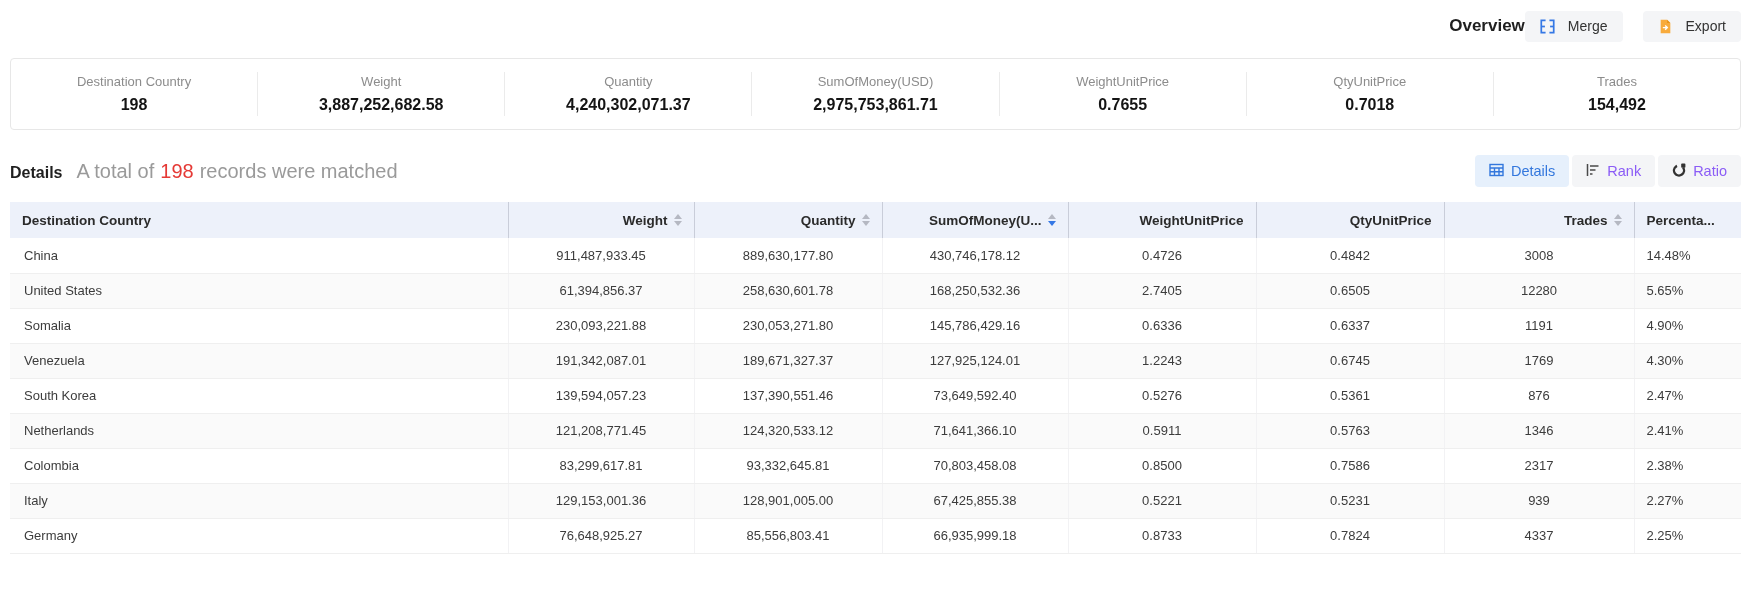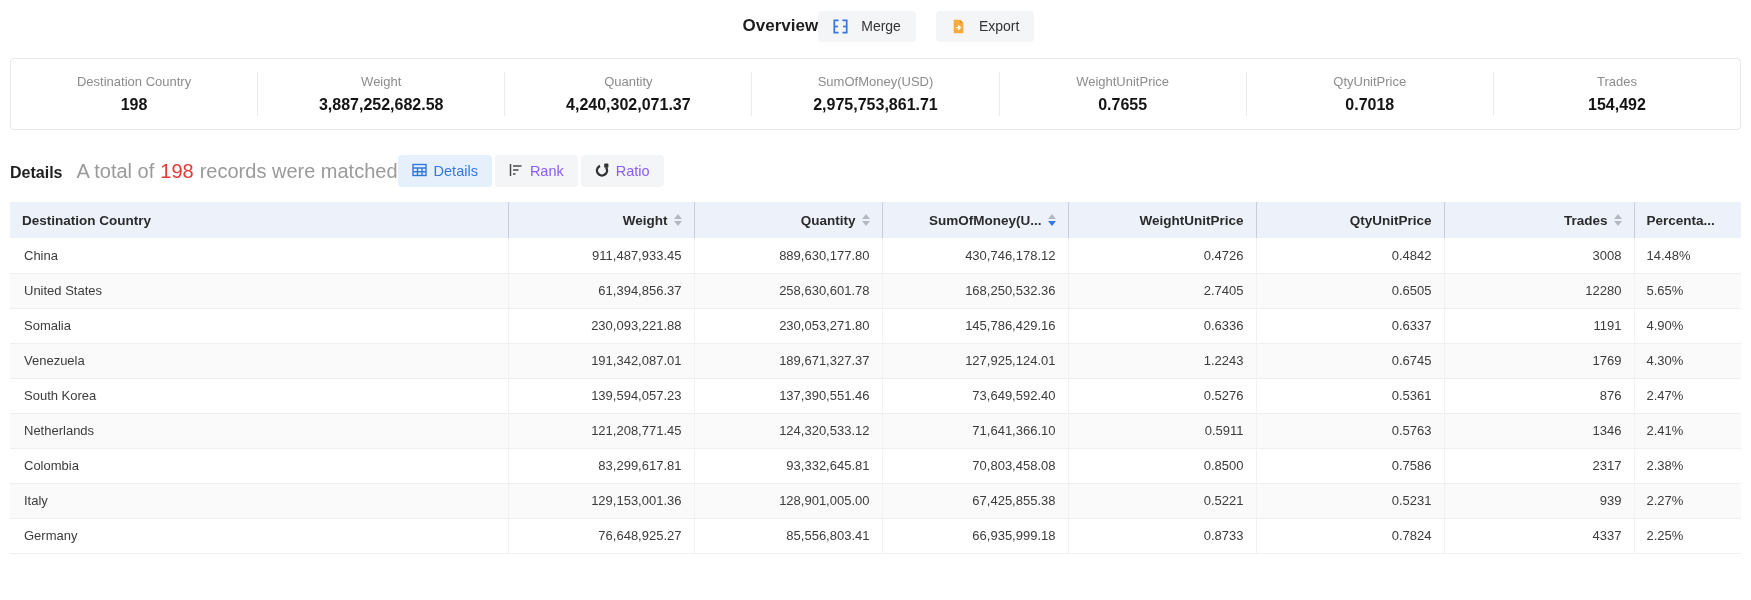--- a/index.html
+++ b/index.html
@@ -6,21 +6,21 @@
   html, body {
     margin: 0; padding: 0;
     width: 1751px; height: 600px;
     overflow: hidden;
     background: #ffffff;
     font-family: "Liberation Sans", "DejaVu Sans", sans-serif;
     color: #262626;
   }
   
   .topbar {
-    display: flex; justify-content: center; align-items: center;
+    display: flex; justify-content: flex-end; align-items: center;
     padding: 8px 10px 0 10px; height: 44px; margin-left: 26px;
   }
   .page-title { font-size: 17px; font-weight: bold; color: #1f1f1f; }
   .topbar-actions { display: flex; gap: 20px; }
   .soft-btn {
     display: inline-flex; align-items: center; gap: 13px;
     background: #f4f5f7; border: none; border-radius: 4px;
     padding: 8px 15px; font-size: 14px; color: #333; cursor: pointer;
     font-family: inherit; line-height: 1;
   }
@@ -34,21 +34,21 @@
   }
   .stat-item {
     flex: 1 1 0; text-align: center; padding: 2px 6px;
     border-left: 1px solid #ebebeb;
   }
   .stat-item:first-child { border-left: none; }
   .stat-label { font-size: 13px; color: #8c8c8c; margin-bottom: 7px; }
   .stat-value { font-size: 16px; font-weight: bold; color: #141414; }
   
   .details-bar {
-    display: flex; justify-content: flex-start; align-items: center;
+    display: flex; justify-content: space-between; align-items: center;
     margin: 24px 10px 0 10px; height: 34px;
   }
   .details-left { display: flex; align-items: baseline; gap: 14px; }
   .section-title { font-size: 16px; font-weight: bold; color: #1f1f1f; }
   .records-summary { font-size: 20px; color: #9a9a9a; }
   .records-count { color: #e53935; padding: 0 6px; }
   .view-tabs { display: flex; gap: 3px; }
   .tab-btn {
     display: inline-flex; align-items: center; gap: 7px;
     background: #f4f5f7; border: none; border-radius: 4px;
@@ -75,21 +75,21 @@
   .th-inner { display: inline-flex; align-items: center; gap: 6px; vertical-align: middle; }
   .data-table tbody td {
     height: 35px; padding: 0 12px;
     border-bottom: 1px solid #efefef;
     border-right: 1px solid #f2f2f4;
     color: #3c3c3c; white-space: nowrap; overflow: hidden;
   }
   .data-table tbody td:last-child { border-right: none; }
   .data-table tbody tr:nth-child(even) td { background: #fafafa; }
   .data-table td.al { text-align: left; }
-  .data-table td.ar { text-align: right; }
+  .data-table td.ar { text-align: center; }
   .data-table td:first-child { padding-left: 14px; }
   
   .sorter { display: inline-flex; flex-direction: column; gap: 2px; cursor: pointer; }
   .caret-up {
     width: 0; height: 0;
     border-left: 4.5px solid transparent; border-right: 4.5px solid transparent;
     border-bottom: 5px solid #b5b8c2;
   }
   .caret-down {
     width: 0; height: 0;

